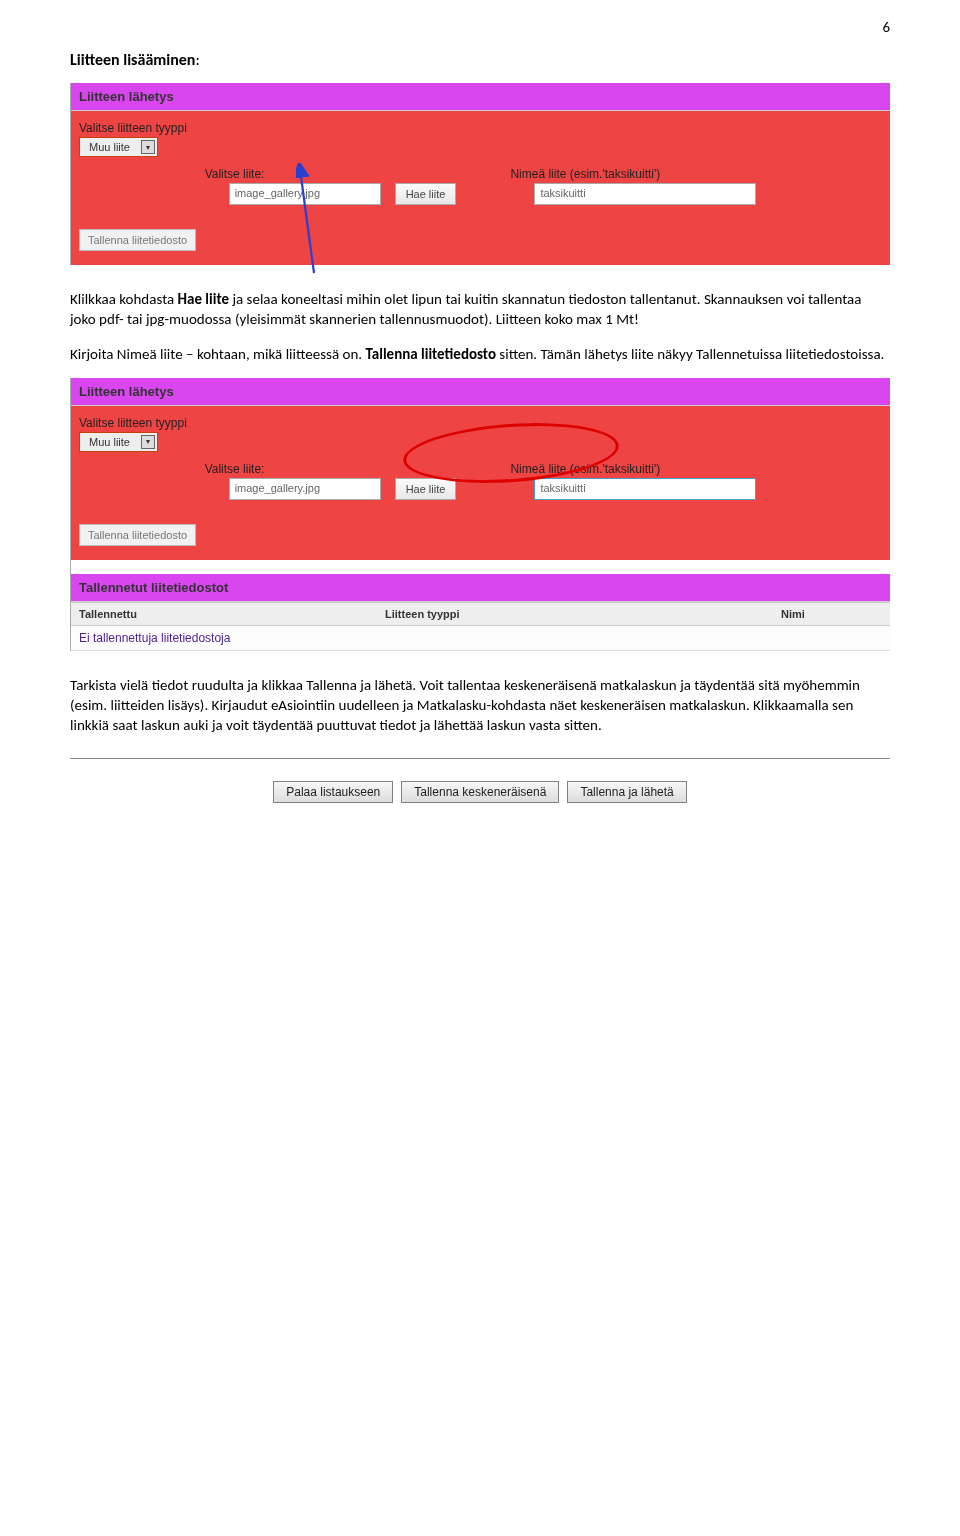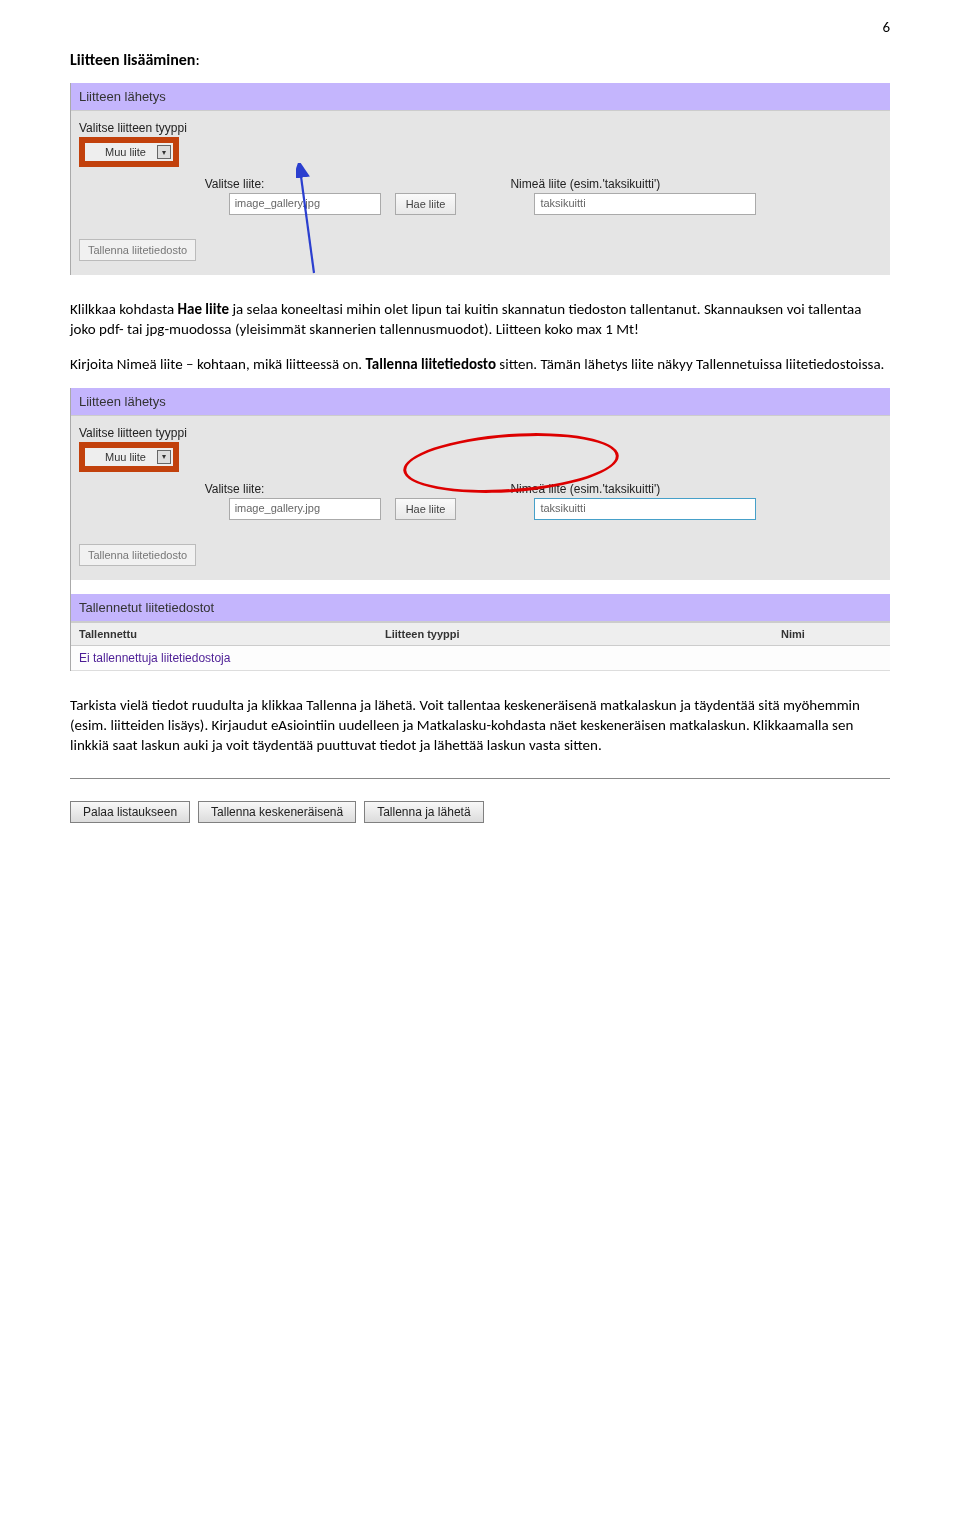--- a/index.html
+++ b/index.html
@@ -34,39 +34,39 @@
     padding: 0;
     position: relative;
   }
   .panel {
     background: #fdfdfd;
     font-family: Arial, sans-serif;
     font-size: 12px;
     color: #333;
   }
   .panel-header {
-    font-weight: normal;
+    font-weight: bold;
     font-size: 13px;
     padding: 6px 8px;
     border-bottom: 1px solid #ccc;
-    background: #c4b5fd;
+    background: #d946ef;
   }
   .panel-body {
     padding: 10px 8px 14px 8px;
-    background: #e5e5e5;
+    background: #ef4444;
   }
   .field-group { display: flex; flex-direction: column; }
   .field-label { font-size: 12px; color: #222; margin-bottom: 2px; }
   .select-box {
     display: inline-flex;
     align-items: center;
-    border: 6px solid #c2410c;
+    border: 1px solid #c2410c;
     background: #eee;
     font-size: 11px;
-    padding: 1px 2px 1px 20px;
+    padding: 1px 2px 1px 9px;
     width: 66px;
     height: 16px;
   }
   .select-arrow {
     margin-left: auto;
     border: 1px solid #666;
     background: #ddd;
     width: 12px; height: 12px;
     font-size: 8px;
     display: flex; align-items: center; justify-content: center;
@@ -118,20 +118,21 @@
   }
   .col1 { width: 290px; }
   .col2 { width: 380px; }
   .col3 { flex: 1; }
   .arrow-svg { position: absolute; left: 225px; top: 80px; pointer-events: none; }
   .red-circle { position: absolute; border: 3px solid #d00; border-radius: 50%; width: 210px; height: 52px; left: 332px; top: 46px; transform: rotate(-4deg); pointer-events:none;}
   .hr { border: none; border-top: 1px solid #888; margin: 22px 0; }
   .footer-btns {
     display: flex;
     gap: 8px;
+    justify-content: center;
     margin-top: 4px;
   }
   .footer-btn {
     border: 1px solid #808080;
     background: linear-gradient(#f8f8f8,#dcdcdc);
     font-family: Arial, sans-serif;
     font-size: 12px;
     padding: 3px 12px;
     color: #222;
   }

